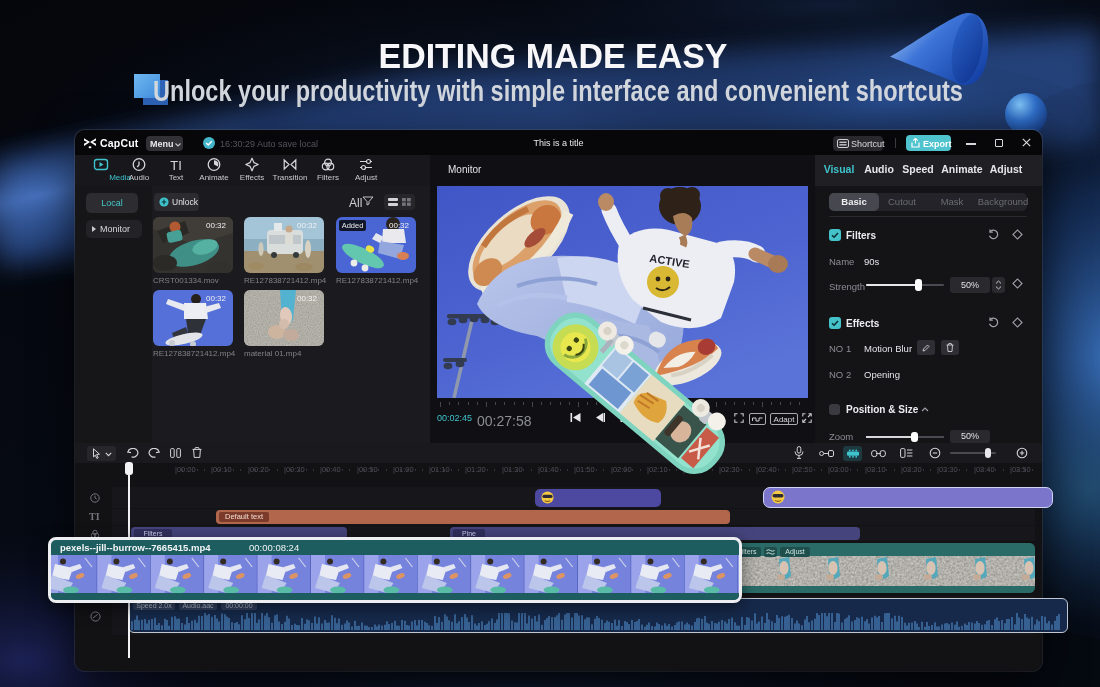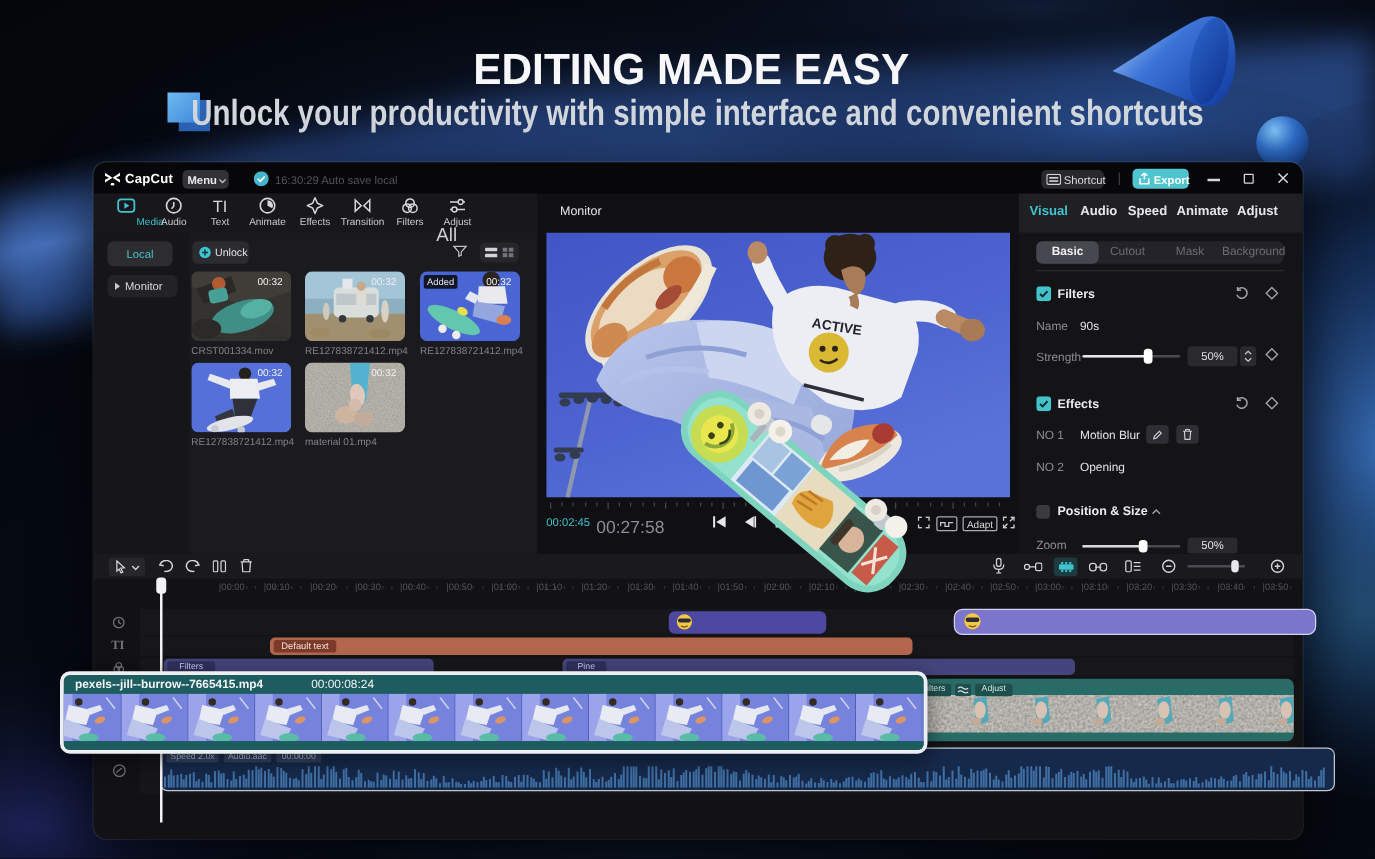--- a/index.html
+++ b/index.html
@@ -101,20 +101,21 @@
 <div class="abs" style="left:146px;top:136px;width:37px;height:15px;background:#313136;border-radius:4px"></div>
 <div class="abs" style="left:150px;top:139px;font-size:9px;color:#e8e8ea;font-weight:700">Menu</div>
 <svg class="abs" style="left:175px;top:142.5px" width="6" height="4" viewBox="0 0 6 4">
       <path d="M0.5 0.5 L3 3 L5.5 0.5" stroke="#c8c8cc" stroke-width="1.1" fill="none"></path>
     </svg>
 <svg class="abs" style="left:203px;top:137px" width="12" height="12" viewBox="0 0 12 12">
       <circle cx="6" cy="6" r="6" fill="#45b5ca"></circle>
       <path d="M3.2 6 L5.2 8 L8.8 4.2" stroke="#fff" stroke-width="1.4" fill="none"></path>
     </svg>
 <div class="abs" style="left:220px;top:139px;font-size:9px;color:#54555c">16:30:29 Auto save local</div>
+<div class="abs" style="left:75px;top:138px;width:967px;text-align:center;font-size:9px;color:#e8e8ea">This is a title</div>
 
 <div class="abs" style="left:833px;top:136px;width:50px;height:15px;background:#28282d;border-radius:4px"></div>
 <svg class="abs" style="left:837px;top:139px" width="12" height="9" viewBox="0 0 12 9">
       <rect x="0.5" y="0.5" width="11" height="8" rx="1.5" fill="none" stroke="#d0d0d6" stroke-width="1"></rect>
       <rect x="2.4" y="2.6" width="7.2" height="1.3" fill="#d0d0d6"></rect>
       <rect x="2.4" y="5.2" width="7.2" height="1.3" fill="#d0d0d6"></rect>
     </svg>
 <div class="abs" style="left:851px;top:139px;font-size:9px;color:#dcdce0">Shortcut</div>
 <div class="abs" style="left:895px;top:138px;width:1px;height:10px;background:#3a3a40"></div>
 <div class="abs" style="left:906px;top:135px;width:45px;height:16px;background:#4fc3ce;border-radius:4px"></div>
@@ -177,21 +178,21 @@
 <div class="abs" style="left:86px;top:220px;width:56px;height:18px;background:#222227;border-radius:5px"></div>
 <i class="abs" style="left:92px;top:226px;border-left:4px solid #c9c9cf;border-top:3px solid transparent;border-bottom:3px solid transparent"></i>
 <div class="abs" style="left:100px;top:224px;font-size:9px;color:#d8d8dc">Monitor</div>
 
 <div class="abs" style="left:154px;top:193px;width:45px;height:18px;background:#2b2b30;border-radius:4px"></div>
 <svg class="abs" style="left:159px;top:197px" width="10" height="10" viewBox="0 0 10 10">
       <circle cx="5" cy="5" r="4.6" fill="#3fc3cd"></circle>
       <path d="M5 2.6 V7.4 M2.6 5 H7.4" stroke="#10343a" stroke-width="1.2"></path>
     </svg>
 <div class="abs" style="left:172px;top:197px;font-size:8.5px;color:#e4e4e8">Unlock</div>
-<div class="abs" style="left:349px;top:180px;font-size:15px;color:#cfcfd4">All</div>
+<div class="abs" style="left:349px;top:196px;font-size:12px;color:#cfcfd4">All</div>
 <svg class="abs" style="left:362px;top:196px" width="12" height="10" viewBox="0 0 12 10">
       <path d="M1 1 L5 5.5 V9 L7 8 V5.5 L11 1 Z" fill="none" stroke="#bfbfc6" stroke-width="1"></path>
     </svg>
 <div class="abs" style="left:384px;top:194px;width:31px;height:16px;background:#26262b;border-radius:4px"></div>
 <svg class="abs" style="left:388px;top:198px" width="10" height="8" viewBox="0 0 10 8">
       <rect y="0" width="10" height="3" rx="1" fill="#d4d4d8"></rect>
       <rect y="5" width="10" height="3" rx="1" fill="#d4d4d8"></rect>
     </svg>
 <svg class="abs" style="left:402px;top:198px" width="9" height="8" viewBox="0 0 9 8">
       <rect width="3.8" height="3.4" fill="#74747c"></rect>

